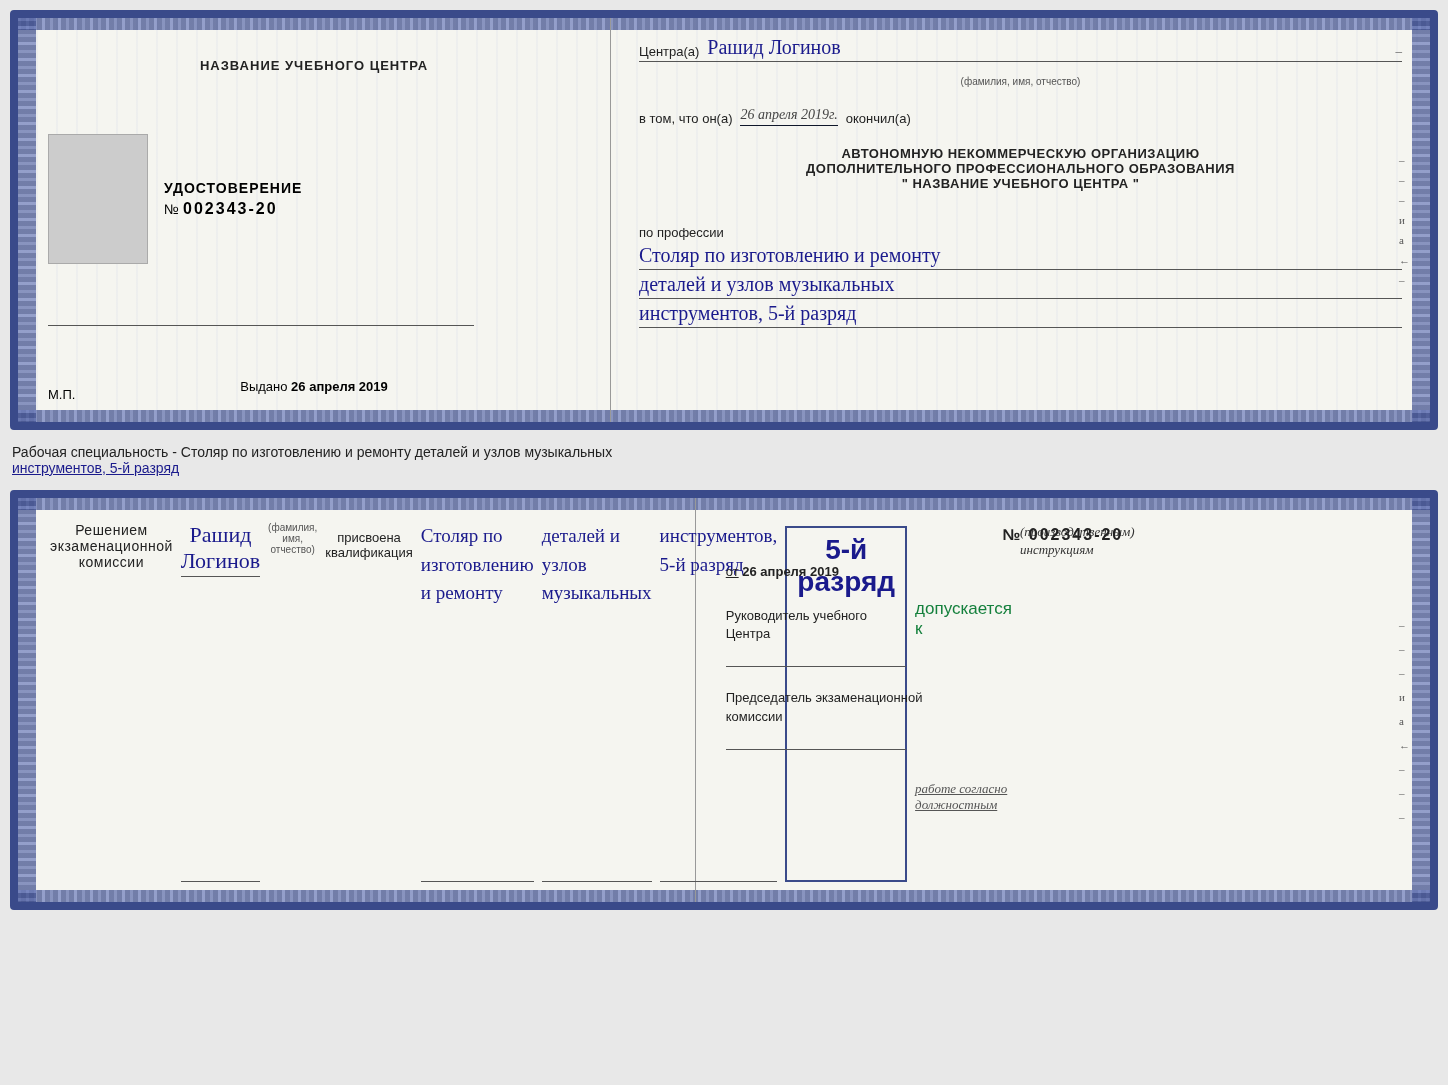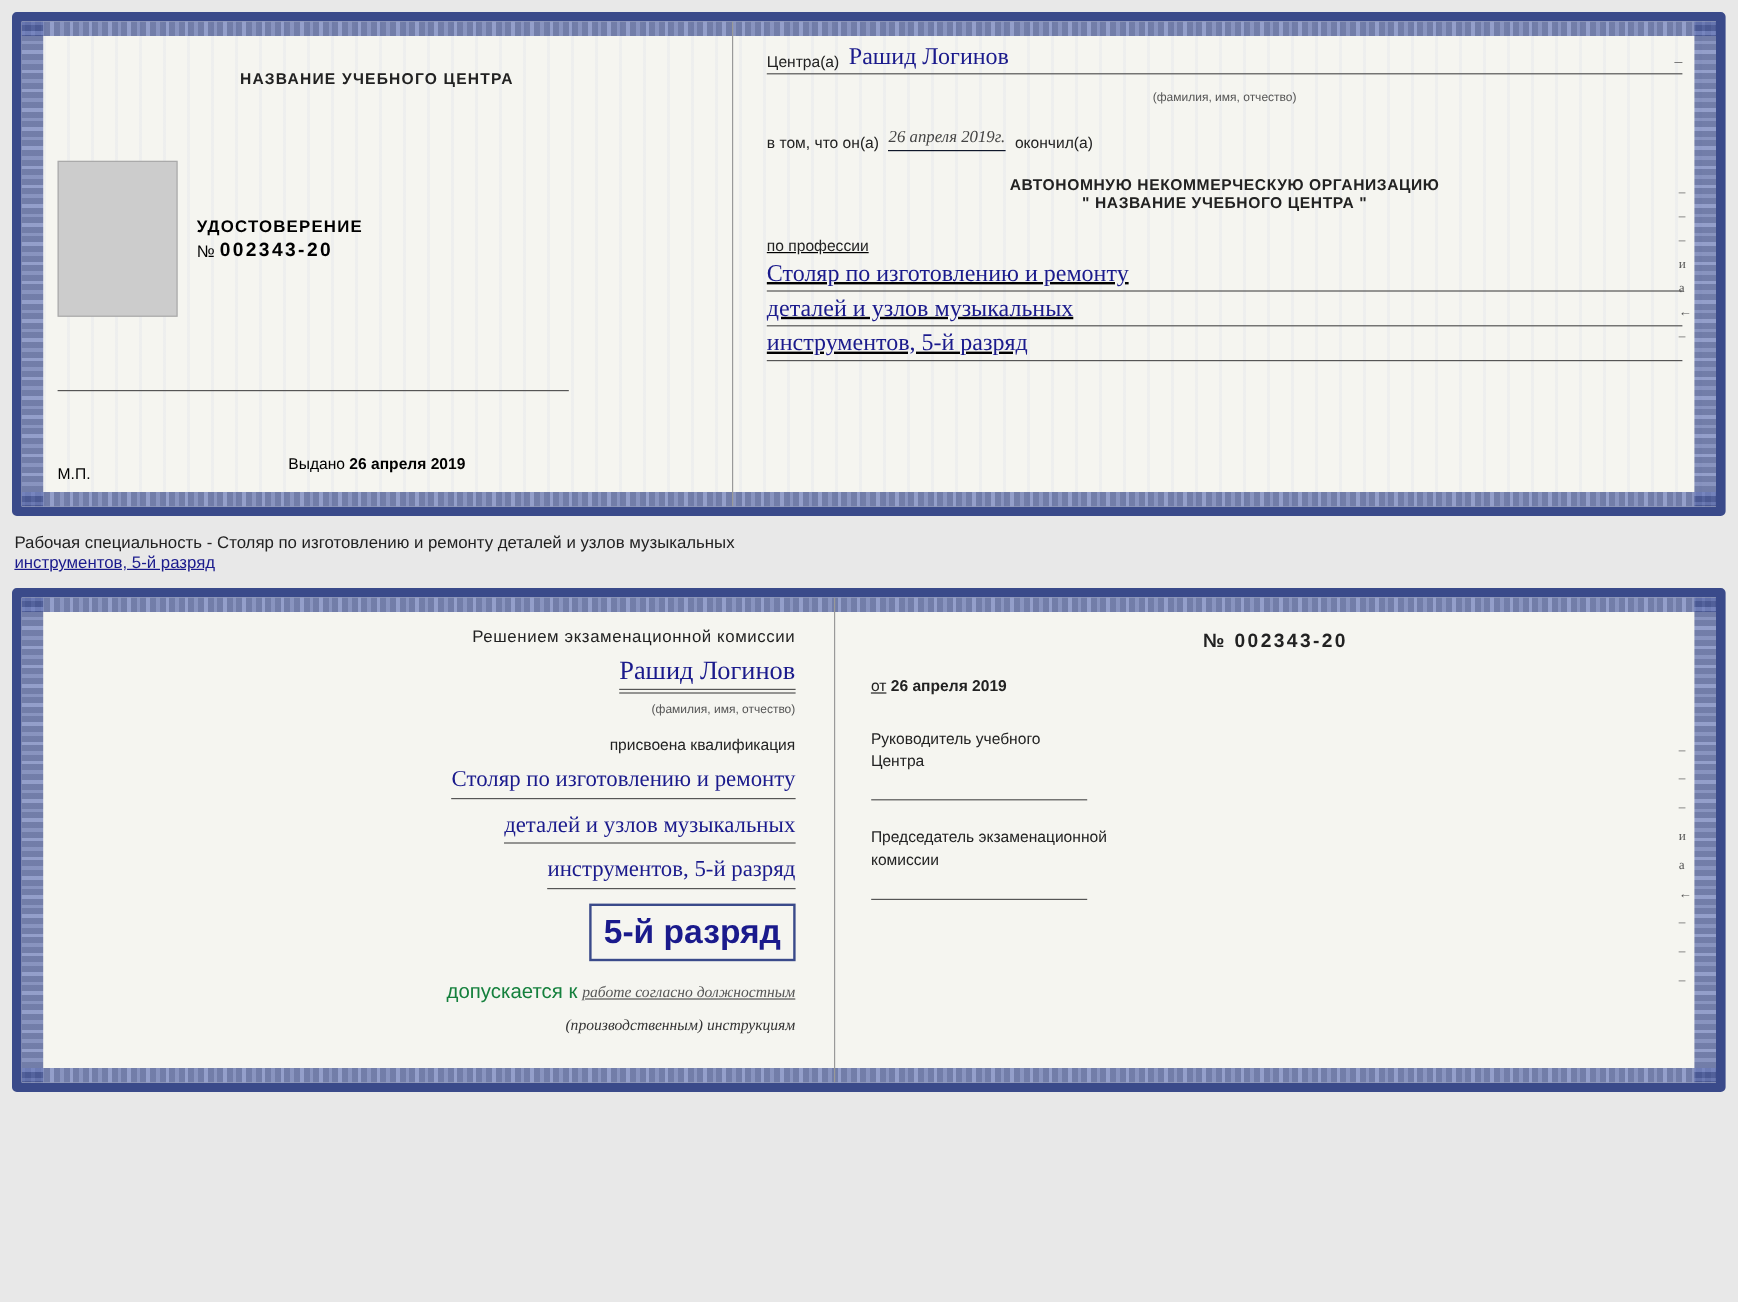--- a/index.html
+++ b/index.html
@@ -258,26 +258,25 @@
       display: flex;
       width: 100%;
       min-height: 420px;
       position: relative;
       overflow: hidden;
     }
 
     .bottom-left {
       width: 48%;
       border-right: 1px solid #999;
-      padding: 24px 32px 20px 43px;
-      display: flex;
-      flex-direction: column;
+      padding: 24px 32px 20px 32px;
+      display: flex;
+      flex-direction: row;
       gap: 8px;
       position: relative;
-      align-items: flex-end;
     }
 
     .bottom-right {
       width: 52%;
       padding: 20px 30px 20px 30px;
       display: flex;
       flex-direction: column;
       gap: 12px;
       position: relative;
     }
@@ -452,24 +451,25 @@
       <div class="field-sub-label">(фамилия, имя, отчество)</div>
 
       <div style="display:flex; align-items:flex-end; gap:8px; margin-top:8px;">
         <span class="field-label">в том, что он(а)</span>
         <span class="field-date-handwritten" style="border-bottom:1px solid #0f172a; padding-bottom:2px;">26 апреля 2019г.</span>
         <span class="field-label">окончил(а)</span>
       </div>
 
       <div style="margin-top:8px;">
         <div class="block-title">АВТОНОМНУЮ НЕКОММЕРЧЕСКУЮ ОРГАНИЗАЦИЮ</div>
+        <div class="block-title">ДОПОЛНИТЕЛЬНОГО ПРОФЕССИОНАЛЬНОГО ОБРАЗОВАНИЯ</div>
         <div class="block-title">"   НАЗВАНИЕ УЧЕБНОГО ЦЕНТРА   "</div>
       </div>
 
-      <div style="margin-top:8px;text-decoration:underline;">
+      <div style="margin-top:20px;">
         <span class="profession-label">по профессии</span>
         <span class="profession-handwritten">Столяр по изготовлению и ремонту</span>
         <span class="profession-handwritten">деталей и узлов музыкальных</span>
         <span class="profession-handwritten">инструментов, 5-й разряд</span>
       </div>
 
       <div class="side-marks">
         <span>–</span>
         <span>–</span>
         <span>–</span>

